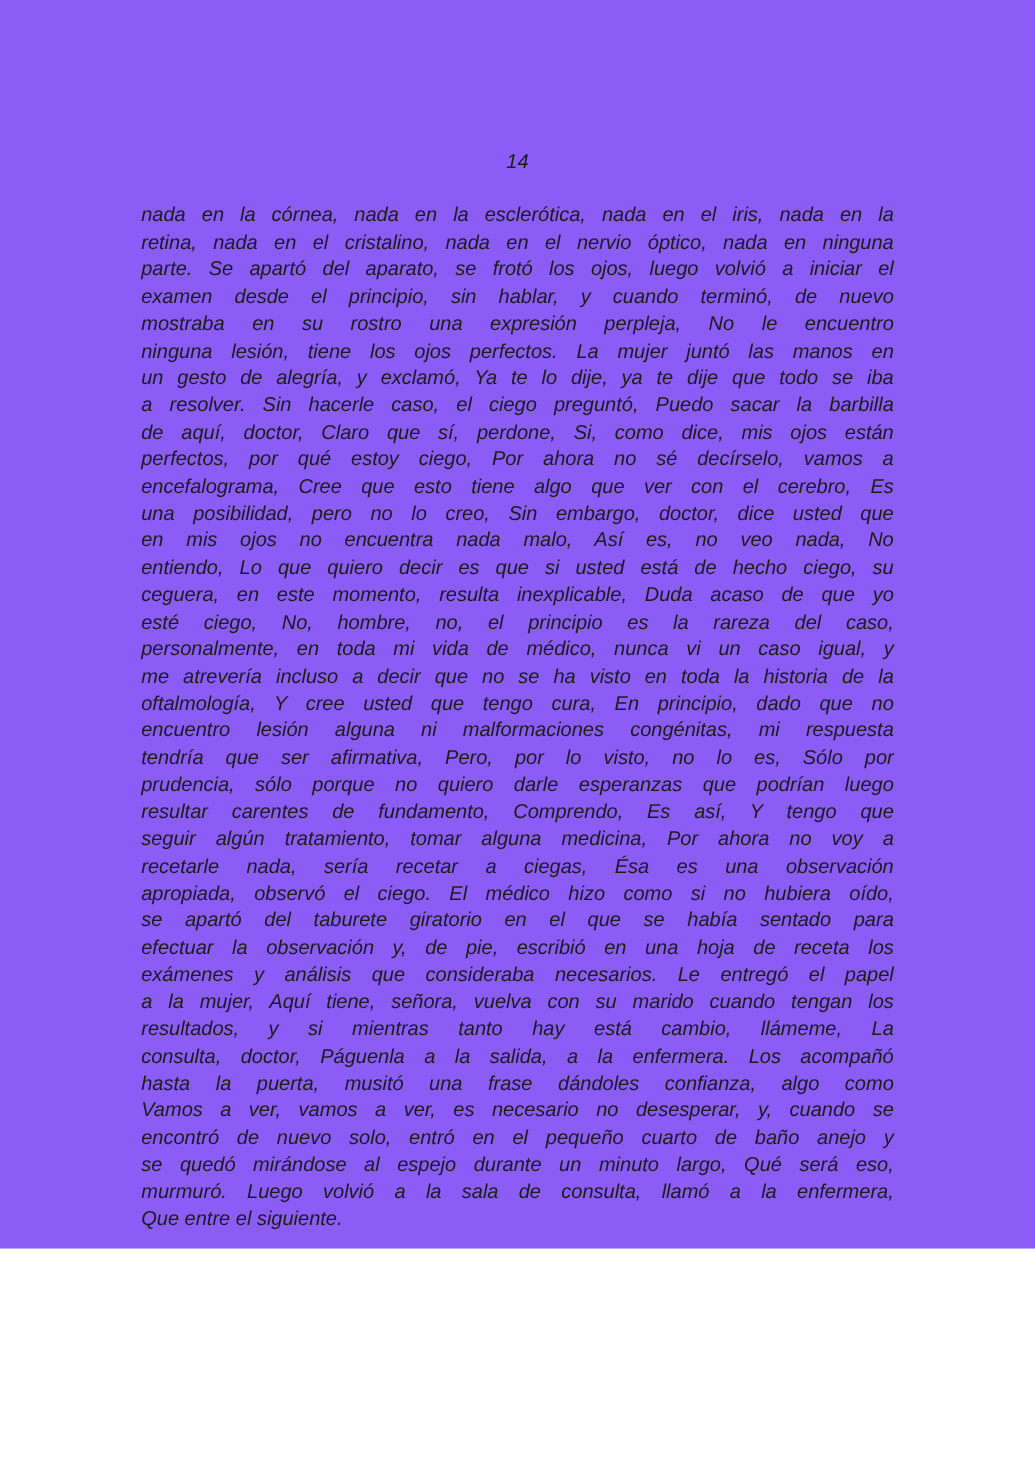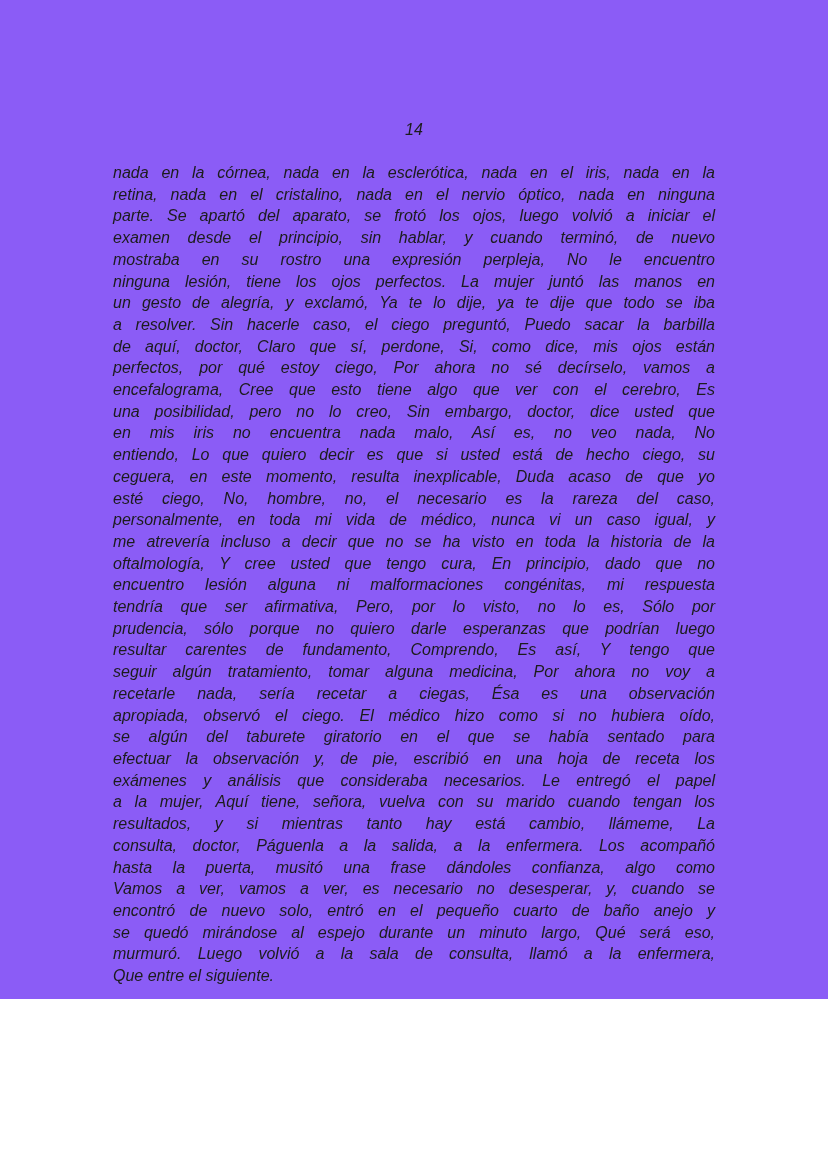--- a/index.html
+++ b/index.html
@@ -54,35 +54,35 @@
       <div class="line">parte. Se apartó del aparato, se frotó los ojos, luego volvió a iniciar el</div>
       <div class="line">examen desde el principio, sin hablar, y cuando terminó, de nuevo</div>
       <div class="line">mostraba en su rostro una expresión perpleja, No le encuentro</div>
       <div class="line">ninguna lesión, tiene los ojos perfectos. La mujer juntó las manos en</div>
       <div class="line">un gesto de alegría, y exclamó, Ya te lo dije, ya te dije que todo se iba</div>
       <div class="line">a resolver. Sin hacerle caso, el ciego preguntó, Puedo sacar la barbilla</div>
       <div class="line">de aquí, doctor, Claro que sí, perdone, Si, como dice, mis ojos están</div>
       <div class="line">perfectos, por qué estoy ciego, Por ahora no sé decírselo, vamos a</div>
       <div class="line">encefalograma, Cree que esto tiene algo que ver con el cerebro, Es</div>
       <div class="line">una posibilidad, pero no lo creo, Sin embargo, doctor, dice usted que</div>
-      <div class="line">en mis iris no encuentra nada malo, Así es, no veo nada, No</div>
+      <div class="line">en mis ojos no encuentra nada malo, Así es, no veo nada, No</div>
       <div class="line">entiendo, Lo que quiero decir es que si usted está de hecho ciego, su</div>
       <div class="line">ceguera, en este momento, resulta inexplicable, Duda acaso de que yo</div>
-      <div class="line">esté ciego, No, hombre, no, el necesario es la rareza del caso,</div>
+      <div class="line">esté ciego, No, hombre, no, el principio es la rareza del caso,</div>
       <div class="line">personalmente, en toda mi vida de médico, nunca vi un caso igual, y</div>
       <div class="line">me atrevería incluso a decir que no se ha visto en toda la historia de la</div>
       <div class="line">oftalmología, Y cree usted que tengo cura, En principio, dado que no</div>
       <div class="line">encuentro lesión alguna ni malformaciones congénitas, mi respuesta</div>
       <div class="line">tendría que ser afirmativa, Pero, por lo visto, no lo es, Sólo por</div>
       <div class="line">prudencia, sólo porque no quiero darle esperanzas que podrían luego</div>
       <div class="line">resultar carentes de fundamento, Comprendo, Es así, Y tengo que</div>
       <div class="line">seguir algún tratamiento, tomar alguna medicina, Por ahora no voy a</div>
       <div class="line">recetarle nada, sería recetar a ciegas, Ésa es una observación</div>
       <div class="line">apropiada, observó el ciego. El médico hizo como si no hubiera oído,</div>
-      <div class="line">se algún del taburete giratorio en el que se había sentado para</div>
+      <div class="line">se apartó del taburete giratorio en el que se había sentado para</div>
       <div class="line">efectuar la observación y, de pie, escribió en una hoja de receta los</div>
       <div class="line">exámenes y análisis que consideraba necesarios. Le entregó el papel</div>
       <div class="line">a la mujer, Aquí tiene, señora, vuelva con su marido cuando tengan los</div>
       <div class="line">resultados, y si mientras tanto hay está cambio, llámeme, La</div>
       <div class="line">consulta, doctor, Páguenla a la salida, a la enfermera. Los acompañó</div>
       <div class="line">hasta la puerta, musitó una frase dándoles confianza, algo como</div>
       <div class="line">Vamos a ver, vamos a ver, es necesario no desesperar, y, cuando se</div>
       <div class="line">encontró de nuevo solo, entró en el pequeño cuarto de baño anejo y</div>
       <div class="line">se quedó mirándose al espejo durante un minuto largo, Qué será eso,</div>
       <div class="line">murmuró. Luego volvió a la sala de consulta, llamó a la enfermera,</div>

